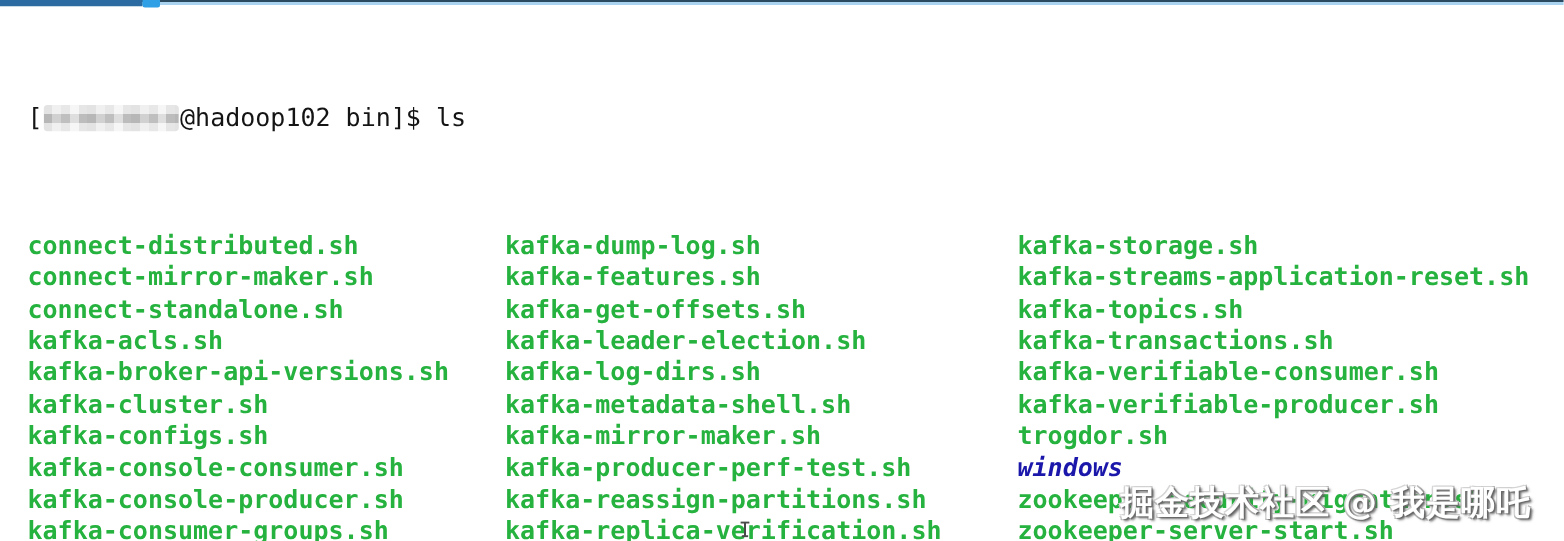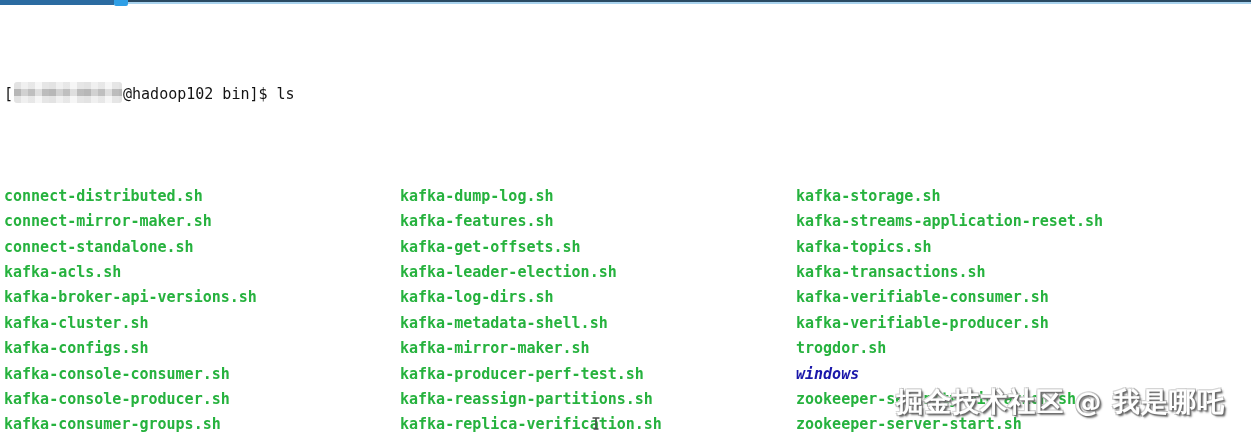--- a/index.html
+++ b/index.html
@@ -22,33 +22,33 @@
     background:linear-gradient(180deg,#2a4a62 0,#2a4a62 2px,#a9d3ee 2px,#a9d3ee 4px);
   }
   .topbar-left{
     position:absolute;top:0;left:0;width:114px;height:5px;background:#2b6ba1;
   }
   .topbar-notch{
     position:absolute;top:0;left:114px;width:14px;height:6px;background:#2f9fe6;border-radius:0 0 2px 2px;
   }
   .terminal{
     position:absolute;top:4px;left:0;right:0;bottom:0;
-    padding:2px 0 0 4px;
-    font-size:15px;line-height:25.4px;
+    padding:2px 0 0 22px;
+    font-size:20px;line-height:25.4px;
     color:var(--fg);
     white-space:pre;
   }
   .line{height:25.4px;}
   .row{position:relative;height:25.4px;}
   .file{
     position:absolute;top:0;
     font-weight:700;color:var(--green);white-space:pre;
   }
   .col0{left:0;}
-  .col1{left:396px;}
+  .col1{left:382px;}
   .col2{left:792px;}
   .file.dir{color:var(--blue);font-style:italic;}
   .redacted{
     display:inline-block;width:108px;height:21px;vertical-align:-4px;
     border-radius:3px;margin:0 1px;
     background-color:#d6d6d6;
     background-image:
       repeating-linear-gradient(0deg, rgba(255,255,255,.55) 0 7px, rgba(0,0,0,0.06) 7px 14px),
       repeating-linear-gradient(90deg, #c2c2c2 0 7px, #dedede 7px 14px, #cbcbcb 14px 21px, #ececec 21px 28px, #c8c8c8 28px 35px);
     filter:blur(.6px);

